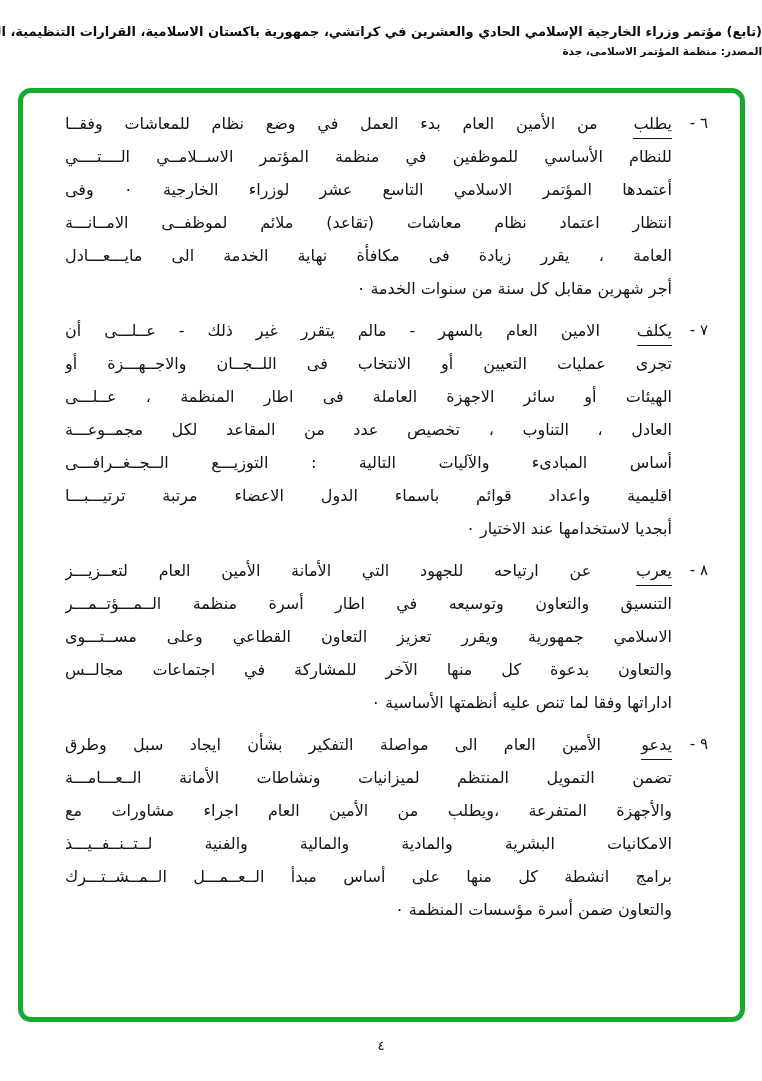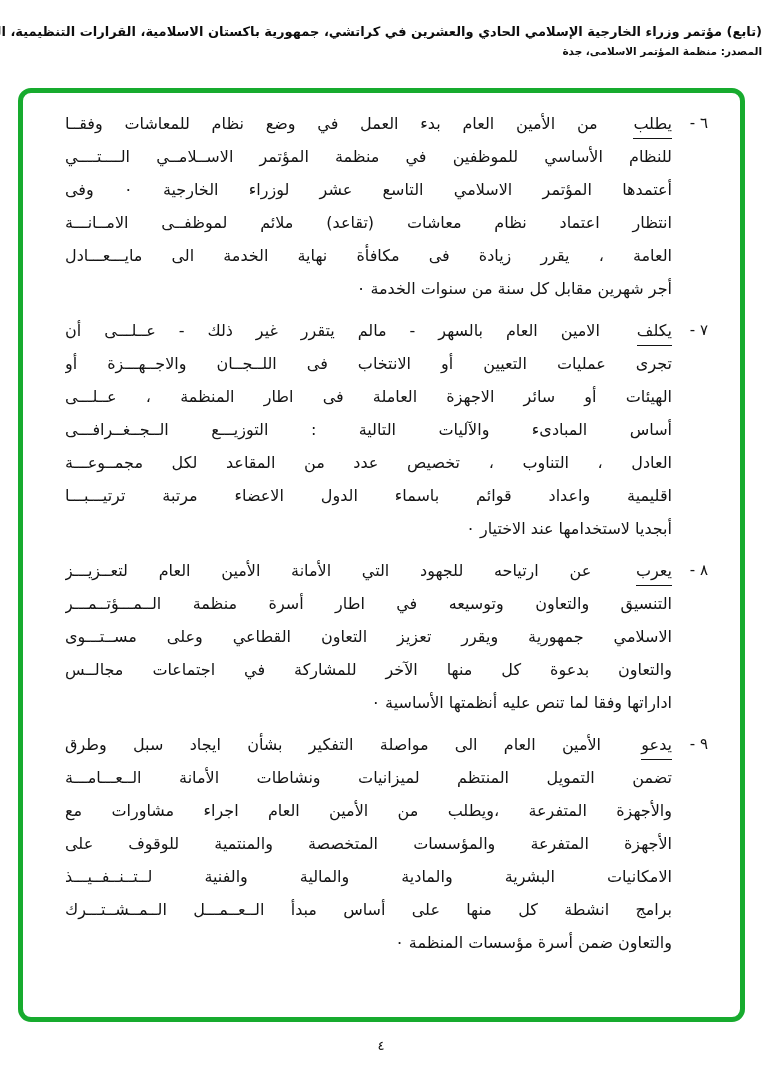--- a/index.html
+++ b/index.html
@@ -119,22 +119,22 @@
 
       <div class="para">
         <div class="marker">٧ -</div>
         <div class="ptext">
           <div class="line">
             <span class="lead">يكلف</span>
             <span>الامين العام بالسهر - مالم يتقرر غير ذلك - عــلـــى أن</span>
           </div>
           <div class="line">تجرى عمليات التعيين أو الانتخاب فى اللــجــان والاجــهـــزة أو</div>
           <div class="line">الهيئات أو سائر الاجهزة العاملة فى اطار المنظمة ، عــلـــى</div>
+          <div class="line">العادل ، التناوب ، تخصيص عدد من المقاعد لكل مجمــوعـــة</div>
           <div class="line">أساس المبادىء والآليات التالية : التوزيـــع الــجــغــرافـــى</div>
-          <div class="line">العادل ، التناوب ، تخصيص عدد من المقاعد لكل مجمــوعـــة</div>
           <div class="line">اقليمية واعداد قوائم باسماء الدول الاعضاء مرتبة ترتيـــبـــا</div>
           <div class="line last">أبجديا لاستخدامها عند الاختيار ٠</div>
         </div>
       </div>
 
       <div class="para">
         <div class="marker">٨ -</div>
         <div class="ptext">
           <div class="line">
             <span class="lead">يعرب</span>
@@ -149,21 +149,20 @@
 
       <div class="para">
         <div class="marker">٩ -</div>
         <div class="ptext">
           <div class="line">
             <span class="lead">يدعو</span>
             <span>الأمين العام الى مواصلة التفكير بشأن ايجاد سبل وطرق</span>
           </div>
           <div class="line">تضمن التمويل المنتظم لميزانيات ونشاطات الأمانة الــعـــامـــة</div>
           <div class="line">والأجهزة المتفرعة ،ويطلب من الأمين العام اجراء مشاورات مع</div>
-          <div class="line">الأجهزة المتفرعة والمؤسسات المتخصصة والمنتمية للوقوف على</div>
           <div class="line">الامكانيات البشرية والمادية والمالية والفنية لــتــنــفــيـــذ</div>
           <div class="line">برامج انشطة كل منها على أساس مبدأ الــعــمـــل الــمــشــتـــرك</div>
           <div class="line last">والتعاون ضمن أسرة مؤسسات المنظمة ٠</div>
         </div>
       </div>
 
     </div>
   </div>
 
   <div class="pagenum">٤</div>

